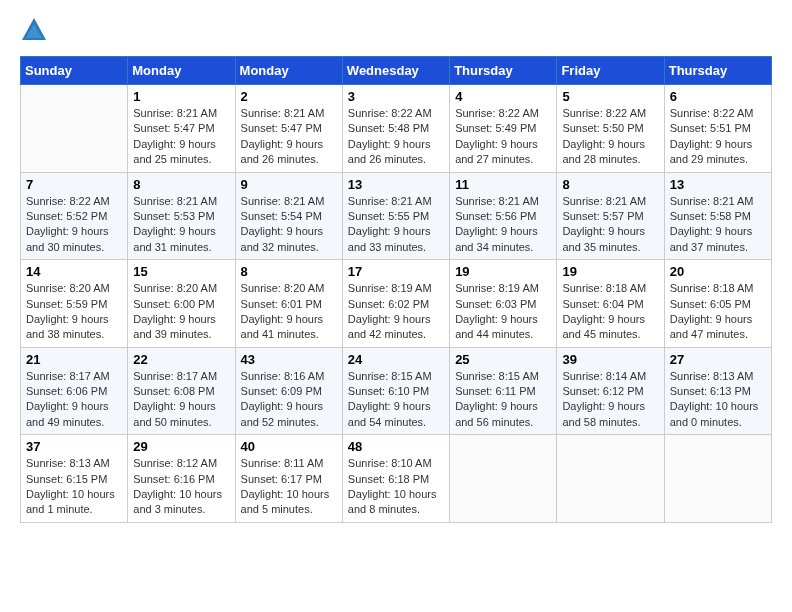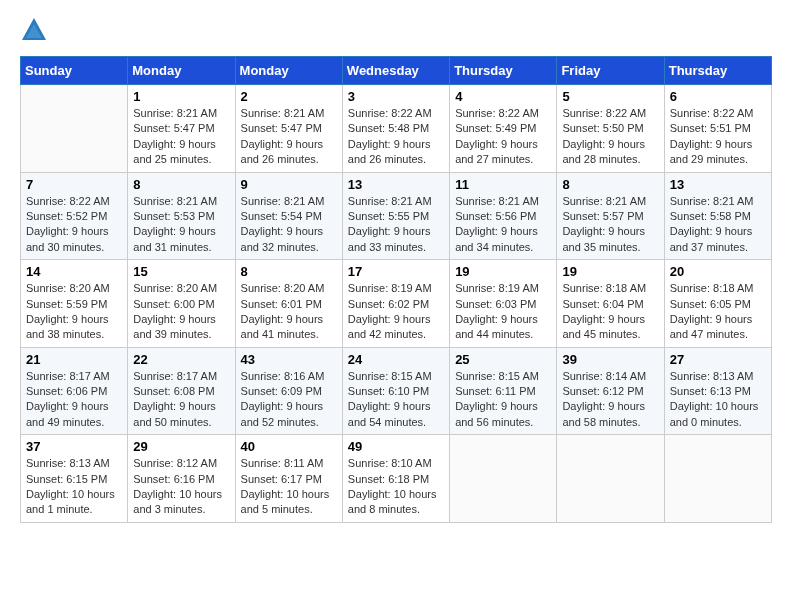--- a/index.html
+++ b/index.html
@@ -259,21 +259,21 @@
           </td>
           <td>
             <span class="day-number">29</span>
             <div class="day-info">Sunrise: 8:12 AM<br>Sunset: 6:16 PM<br>Daylight: 10 hours and 3 minutes.</div>
           </td>
           <td>
             <span class="day-number">40</span>
             <div class="day-info">Sunrise: 8:11 AM<br>Sunset: 6:17 PM<br>Daylight: 10 hours and 5 minutes.</div>
           </td>
           <td>
-            <span class="day-number">49</span>
+            <span class="day-number">48</span>
             <div class="day-info">Sunrise: 8:10 AM<br>Sunset: 6:18 PM<br>Daylight: 10 hours and 8 minutes.</div>
           </td>
           <td class="empty-cell"></td>
           <td class="empty-cell"></td>
           <td class="empty-cell"></td>
         </tr>
       </tbody>
   </table>
 </div>
 

